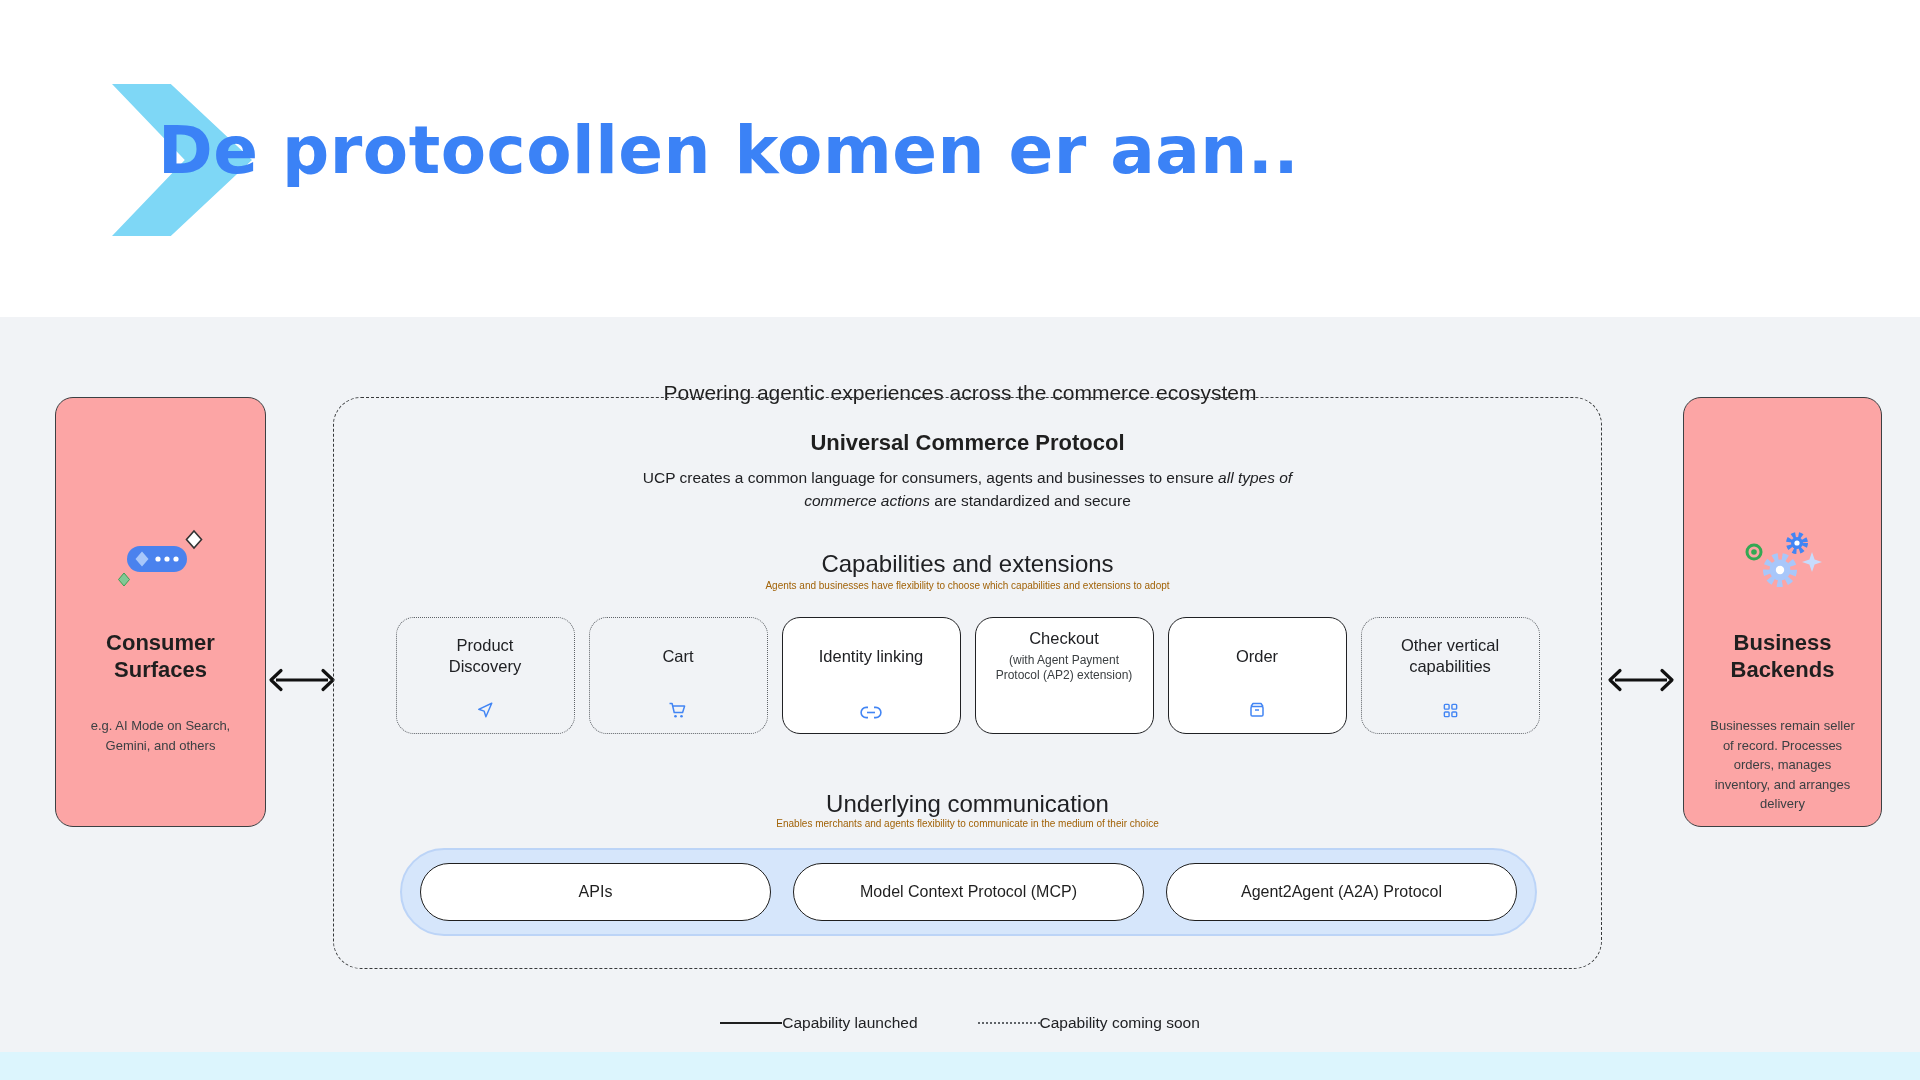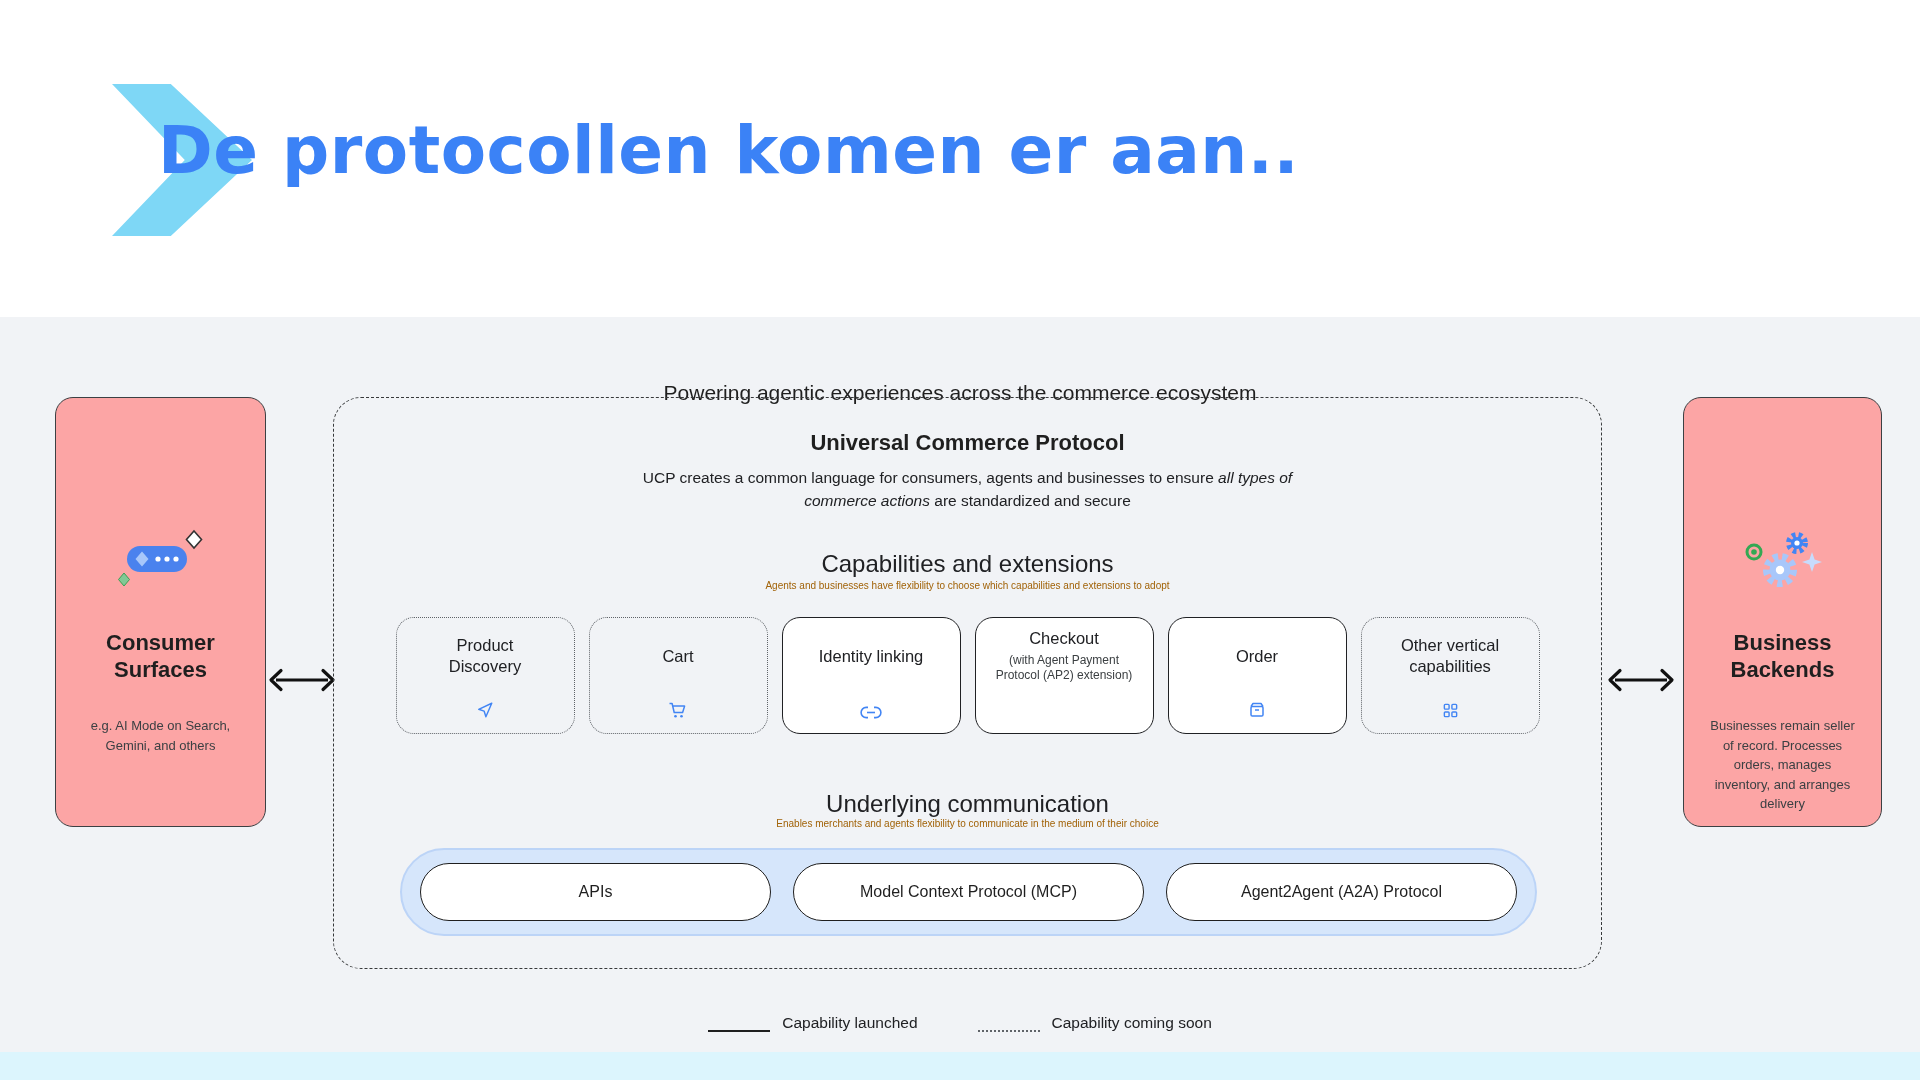--- a/index.html
+++ b/index.html
@@ -109,21 +109,21 @@
     flex: 1; height: 58px; background: #ffffff; border: 1.7px solid #1f1f1f; border-radius: 29px;
     display: flex; align-items: center; justify-content: center;
     font-size: 16px; color: #1f1f1f;
   }
 
   
   .legend {
     position: absolute; top: 697px; left: 0; width: 100%;
     display: flex; justify-content: center; align-items: center; gap: 60px;
   }
-  .legend-item { display: flex; align-items: flex-end; gap: 12px; }
+  .legend-item { display: flex; align-items: center; }
   .legend-line { width: 62px; height: 0; }
   .legend-line.solid { border-top: 2px solid #1f1f1f; }
   .legend-line.dotted { border-top: 2px dotted #5f6368; }
   .legend-label { font-size: 15.5px; color: #202124; }
 
   
   .bottom-strip { position: absolute; left: 0; top: 1052px; width: 1920px; height: 28px; background: #dcf5fd; }
 </style>
 </head>
 <body>

